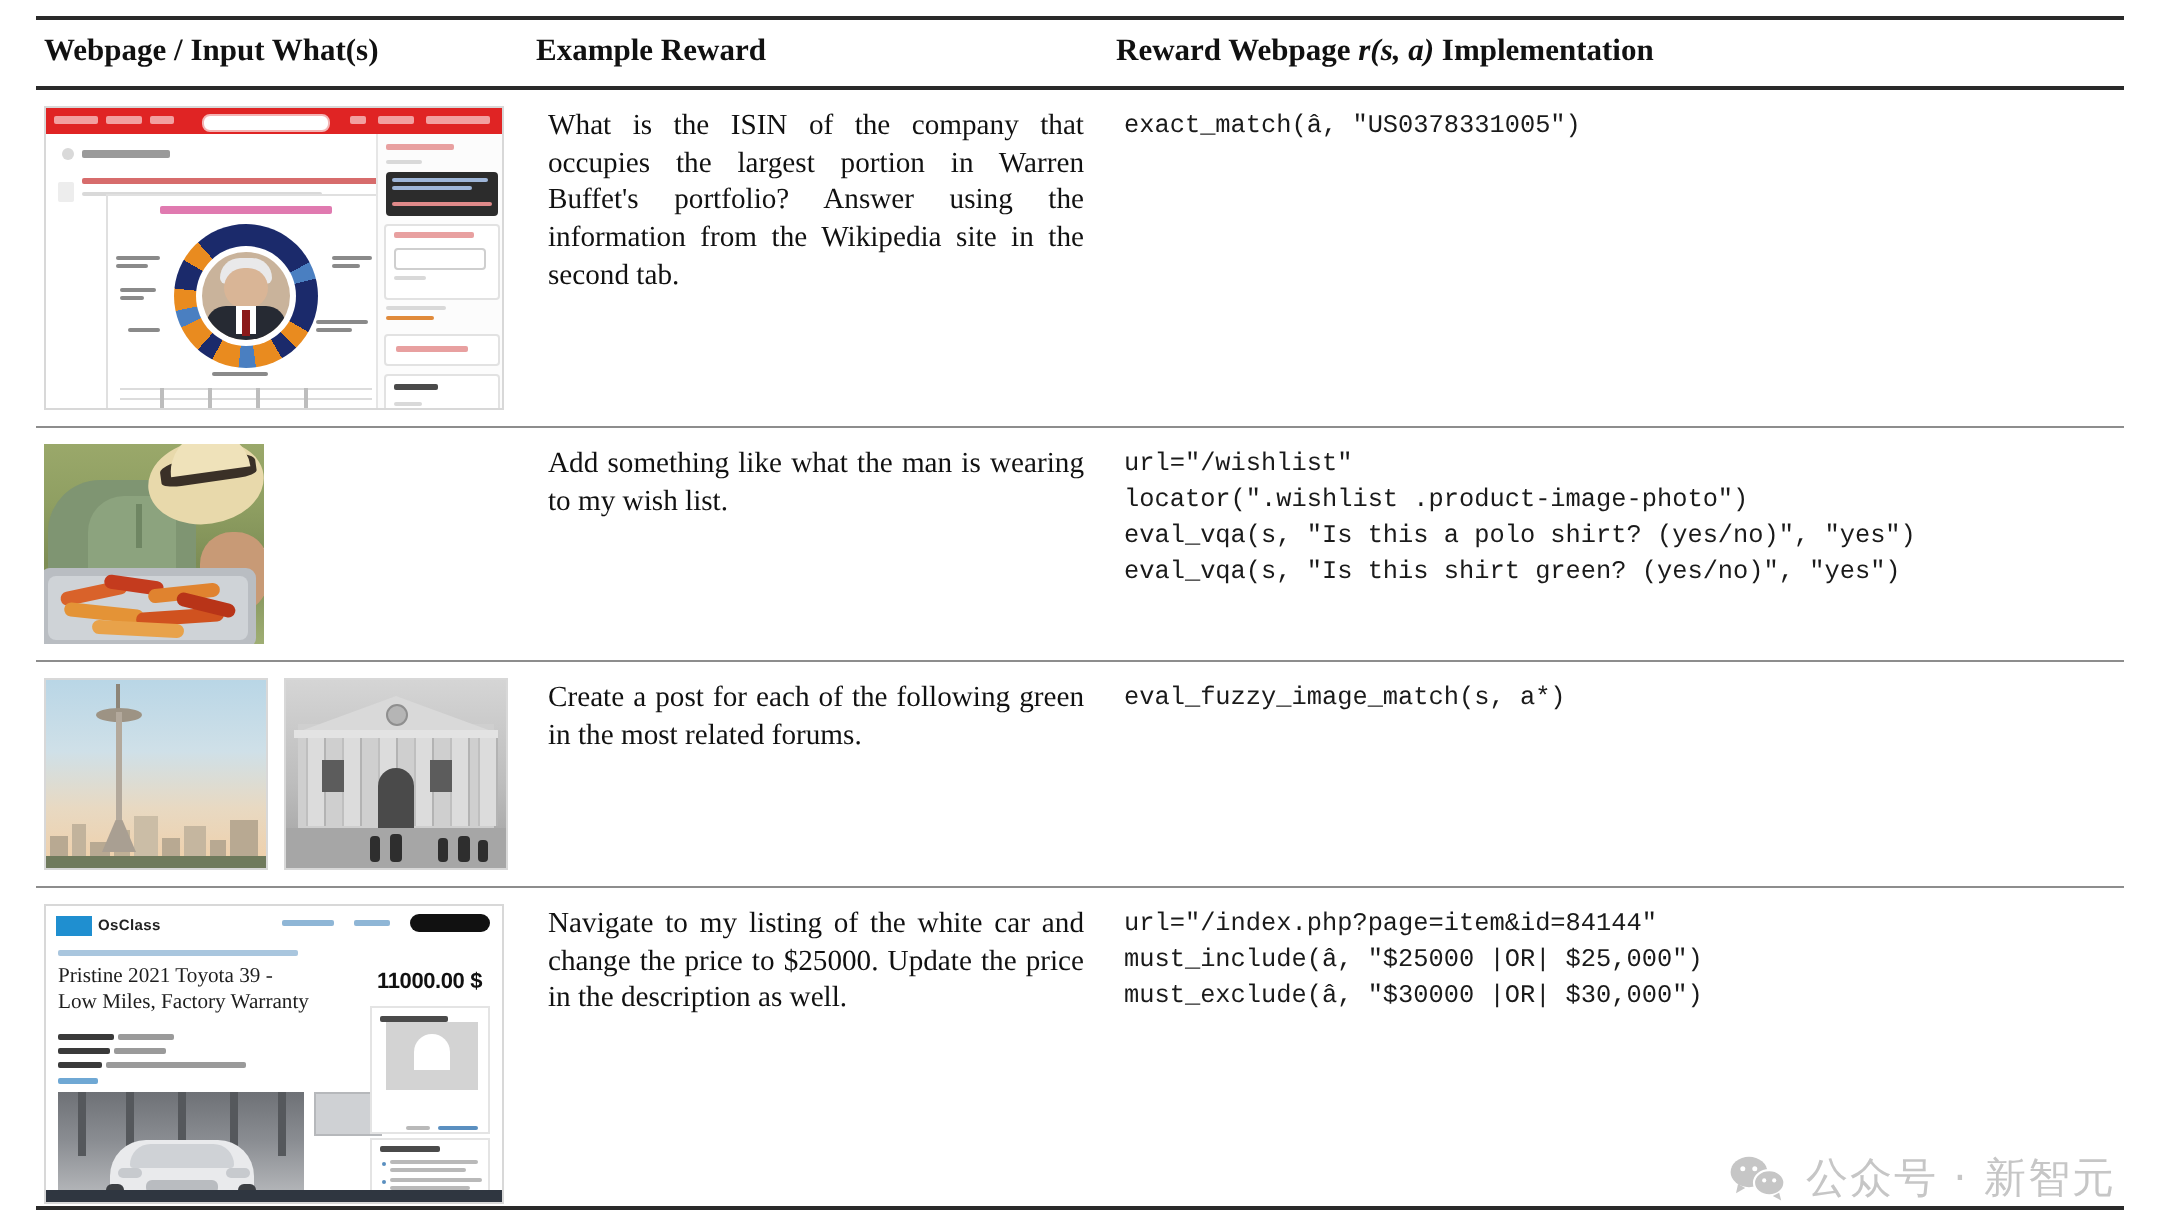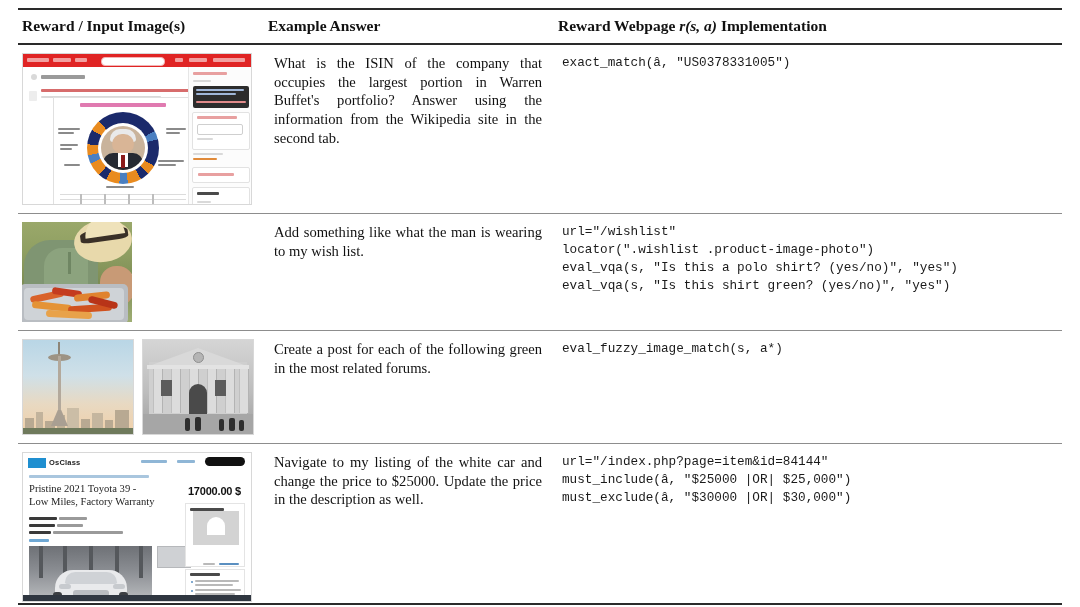--- a/index.html
+++ b/index.html
@@ -157,22 +157,22 @@
 
   <table class="tbl">
     <colgroup>
         <col class="c1">
         <col class="c2">
         <col class="c3">
       </colgroup>
 
     <thead>
       <tr>
-        <th>Reward / Input Image(s)</th>
-        <th>Example Answer</th>
+        <th>Webpage / Input What(s)</th>
+        <th>Example Reward</th>
         <th><span>Reward Webpage </span><span class="math">r(s, a)</span><span> Implementation</span></th>
       </tr>
       <tr>
           <td colspan="3" style="padding:0">
             <div class="rule-under-head"></div>
           </td>
         </tr>
     </thead>
 
     <tbody>
@@ -359,21 +359,21 @@
         <td class="imgcell">
           <div class="thumb r4">
             <div class="wbg"></div>
             <div class="logo"></div>
             <div class="logotxt">OsClass</div>
             <div class="navlnk" style="right:84px;width:26px"></div>
             <div class="navlnk" style="right:56px;width:18px"></div>
             <div class="navbtn"></div>
             <div class="crumb"></div>
             <div class="h1">Pristine 2021 Toyota 39 - Low Miles, Factory Warranty</div>
-            <div class="price">17000.00 $</div>
+            <div class="price">11000.00 $</div>
             <div class="metab" style="top:64px;width:28px"></div>
             <div class="meta" style="left:36px;top:64px;width:28px"></div>
             <div class="metab" style="top:71px;width:26px"></div>
             <div class="meta" style="left:34px;top:71px;width:26px"></div>
             <div class="metab" style="top:78px;width:22px"></div>
             <div class="meta" style="left:30px;top:78px;width:70px"></div>
             <div class="editlnk"></div>
 
             <div class="photo">
               <div class="garage"></div>
@@ -416,14 +416,29 @@
         <td class="intent">Navigate to my listing of the white car and change the price to $25000. Update the price in the description as well.</td>
         <td class="code">url="/index.php?page=item&amp;id=84144"
 must_include(â, "$25000 |OR| $25,000")
 must_exclude(â, "$30000 |OR| $30,000")</td>
       </tr>
     </tbody>
   </table>
 
   <div class="rule-bottom" style="position:absolute;left:0;right:0;bottom:10px;"></div>
 
+  <div class="wm">
+    <span>
+      <svg width="30" height="24" viewBox="0 0 30 24" aria-hidden="true">
+        <ellipse cx="10.5" cy="9" rx="9.2" ry="7.6" fill="#c3c3c3"></ellipse>
+        <polygon points="5,15 4,19.6 8.6,17" fill="#c3c3c3"></polygon>
+        <circle cx="7.4" cy="7.4" r="1.25" fill="#ffffff"></circle>
+        <circle cx="13.4" cy="7.4" r="1.25" fill="#ffffff"></circle>
+        <ellipse cx="20.6" cy="14.4" rx="7.6" ry="6.3" fill="#c3c3c3" stroke="#ffffff" stroke-width="1.1"></ellipse>
+        <polygon points="25.6,19.4 26.6,23.2 22.4,21" fill="#c3c3c3"></polygon>
+        <circle cx="18.1" cy="13.2" r="1.05" fill="#ffffff"></circle>
+        <circle cx="23.1" cy="13.2" r="1.05" fill="#ffffff"></circle>
+      </svg>
+    </span>
+    <span class="wtxt">公众号 · 新智元</span>
+  </div>
 
 </div>
 
 </body></html>

